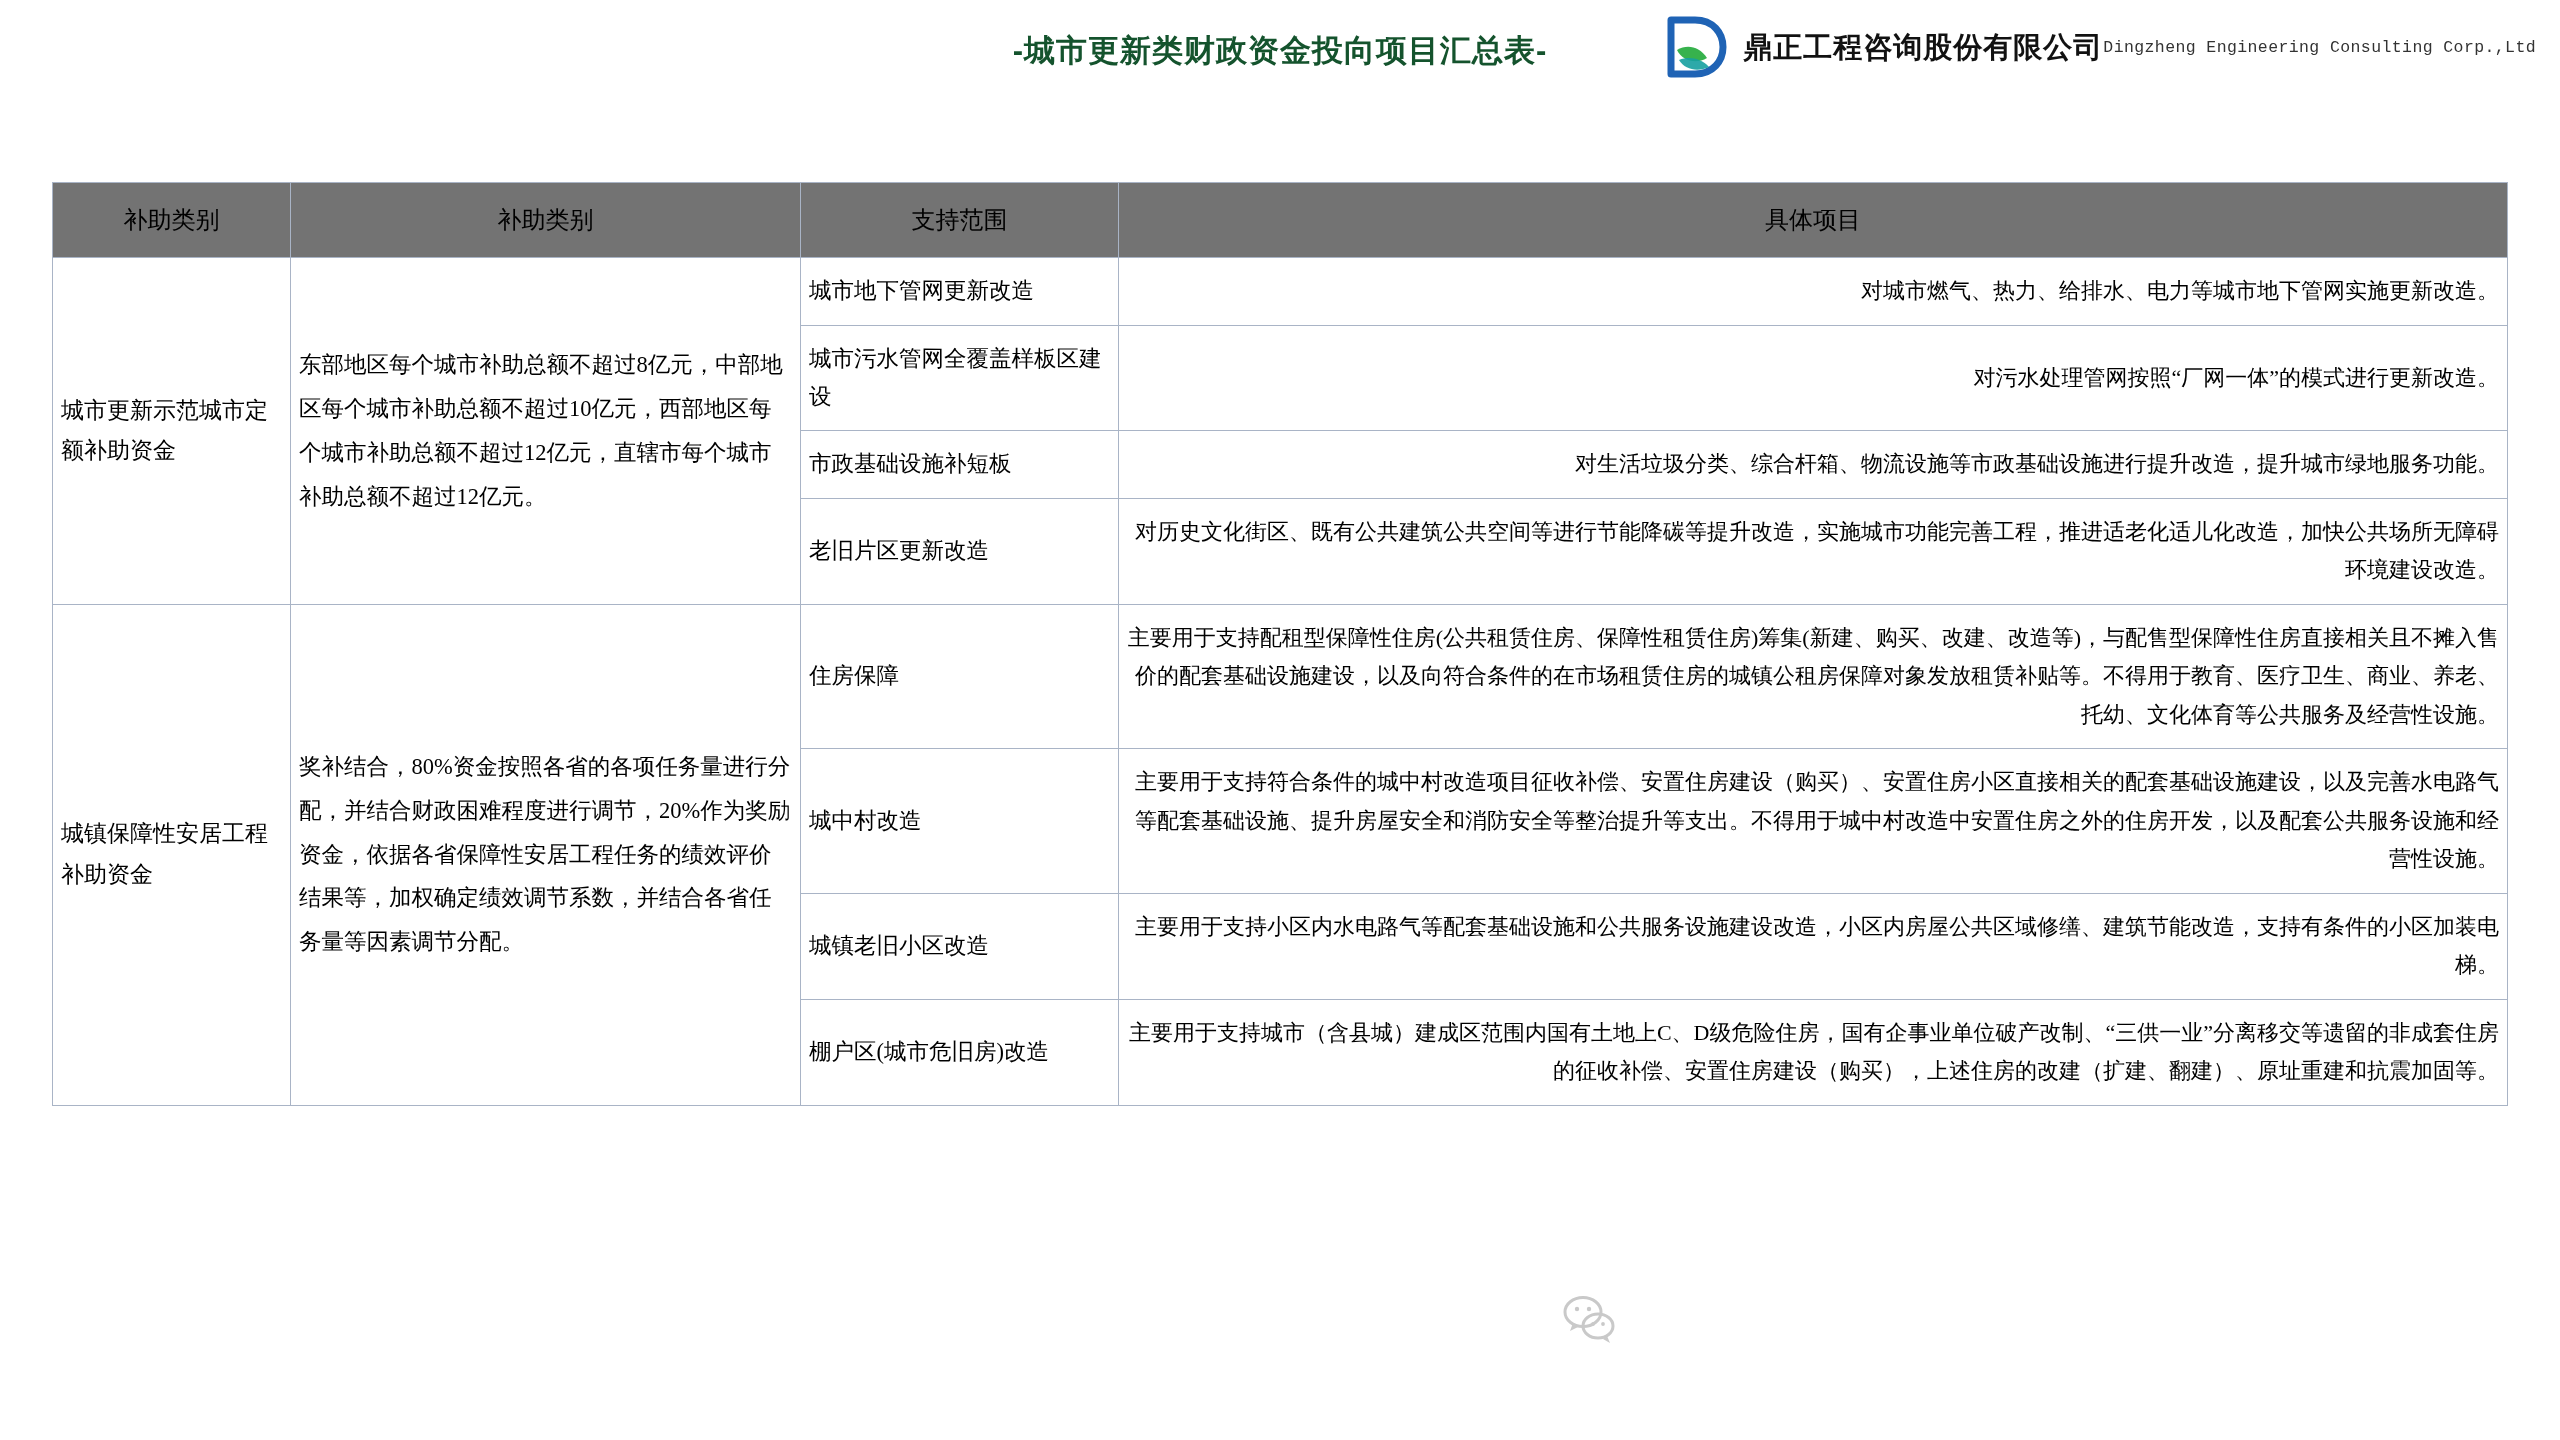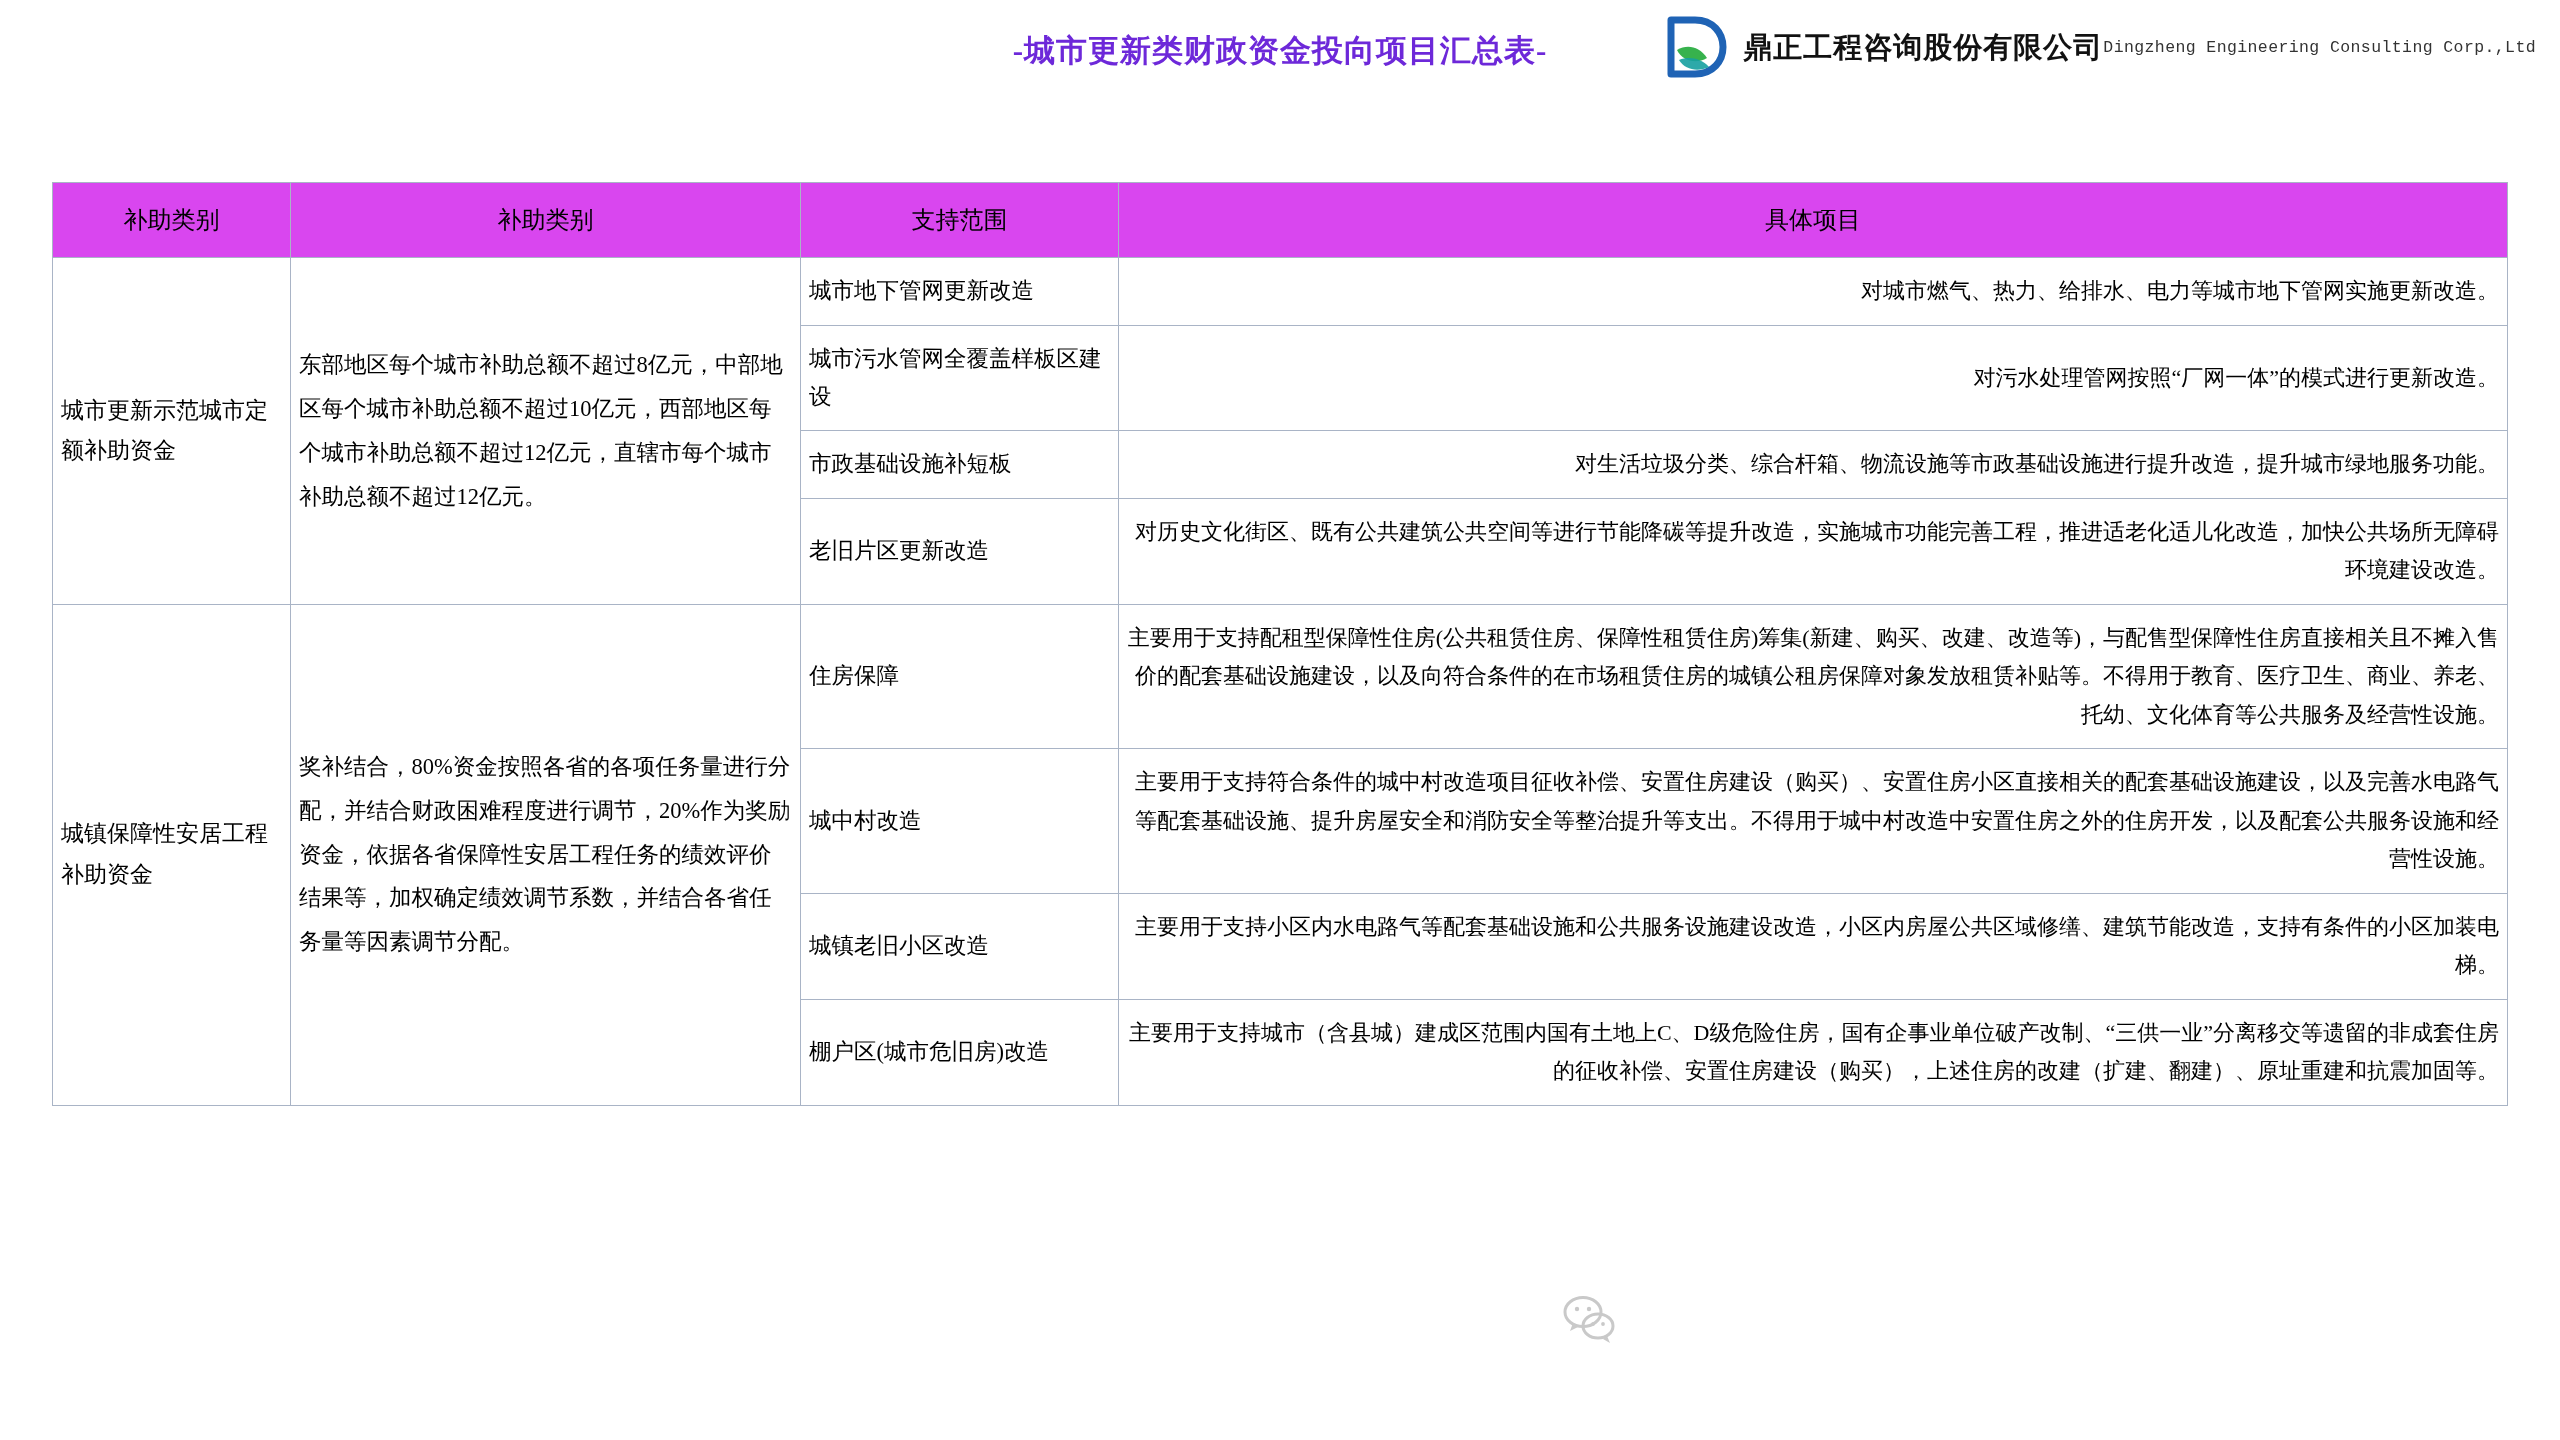--- a/index.html
+++ b/index.html
@@ -20,25 +20,25 @@
   .header {
     position: relative;
     height: 104px;
   }
   .doc-title {
     position: absolute;
     left: 0;
     right: 0;
     top: 30px;
     text-align: center;
-    font-family: Liberation Serif, serif;
+    font-family: Liberation Sans, sans-serif;
     font-weight: bold;
     font-size: 31px;
     letter-spacing: 1px;
-    color: #6d28d9;
+    color: #14532d;
   }
   .brand {
     position: absolute;
     right: 24px;
     top: 14px;
     display: flex;
     align-items: center;
     gap: 14px;
   }
   .brand-logo {
@@ -78,21 +78,21 @@
     width: 100%;
     table-layout: fixed;
   }
   table.summary th,
   table.summary td {
     border: 1px solid #a9b4c6;
     vertical-align: middle;
     padding: 14px 8px;
   }
   table.summary thead th {
-    background: #d946ef;
+    background: #737373;
     font-weight: normal;
     font-size: 24px;
     text-align: center;
     height: 58px;
     padding: 8px 10px;
   }
   .col-cat   { width: 238px; }
   .col-amt   { width: 510px; }
   .col-scope { width: 318px; }
   .col-proj  { width: auto; }

